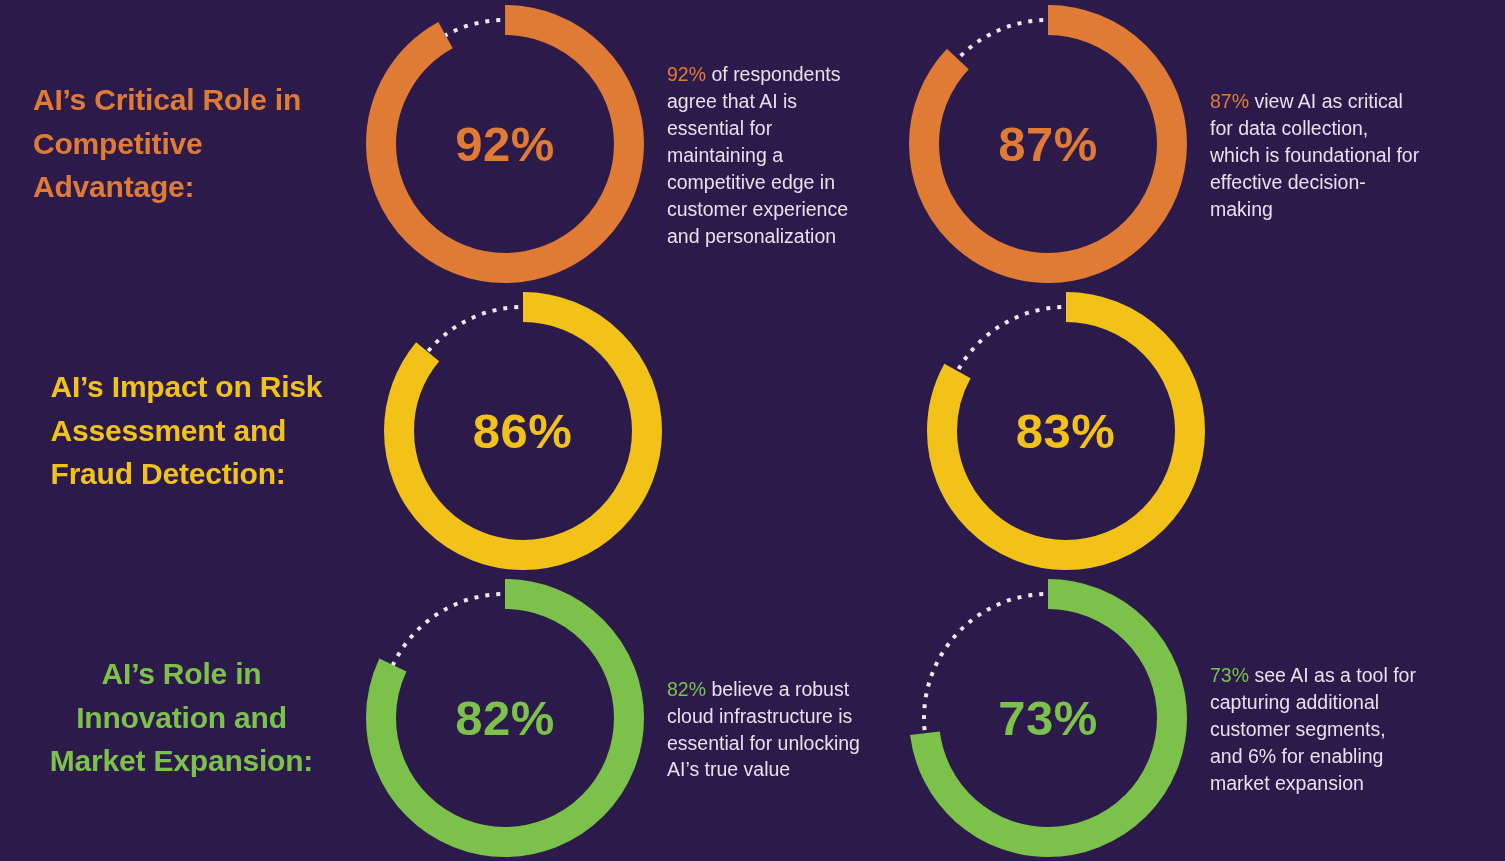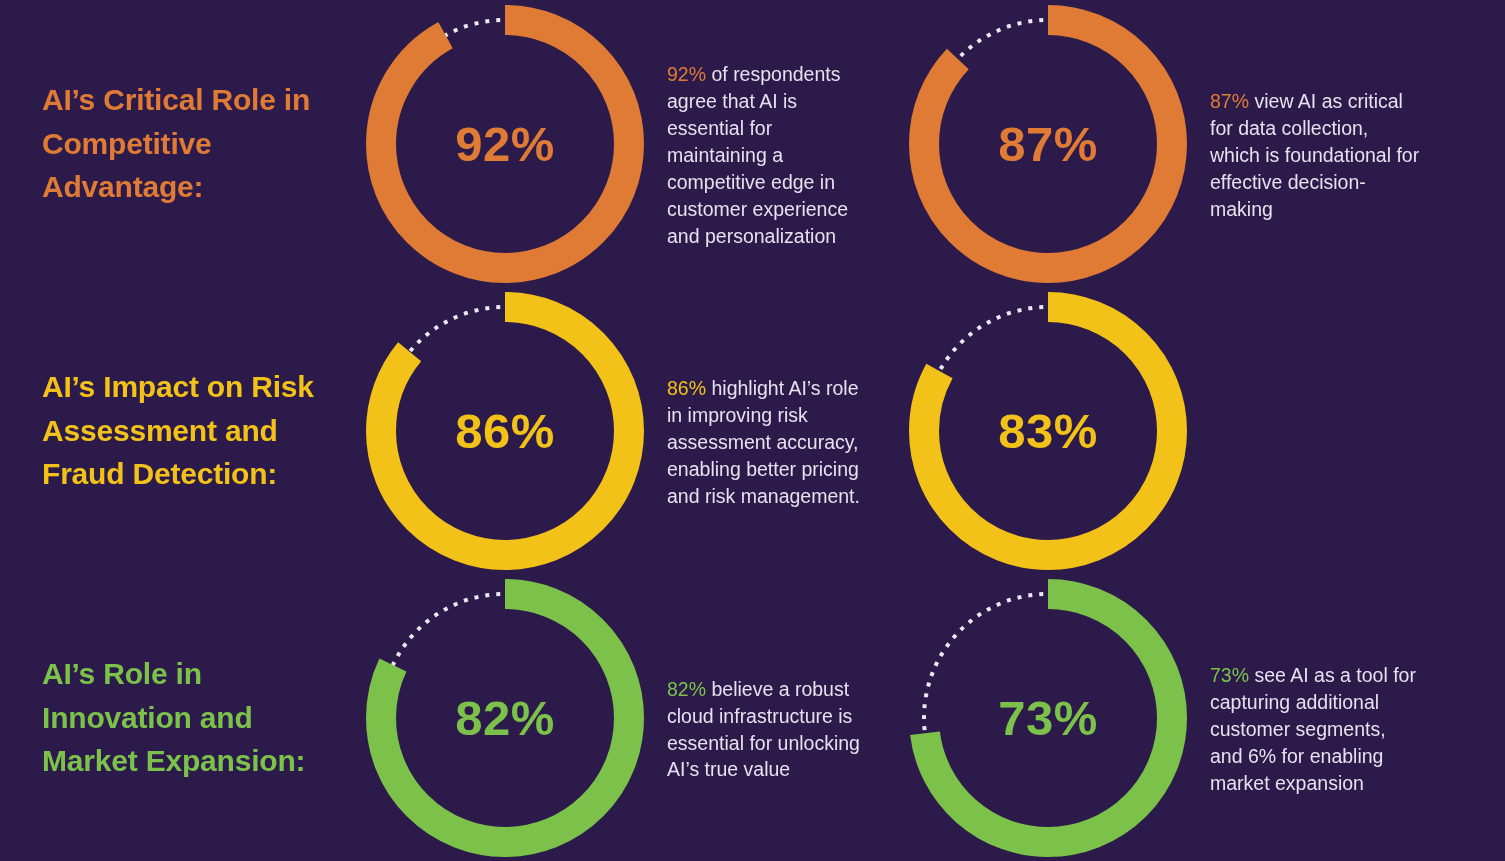--- a/index.html
+++ b/index.html
@@ -20,36 +20,36 @@
   }
   .row {
     position: absolute;
     left: 0;
     width: 1505px;
     height: 287px;
     display: flex;
     align-items: center;
   }
   .row-1 { top: 0; }
-  .row-2 { top: 287px; }
+  .row-2 { top: 287px; justify-content: center; }
   .row-3 { top: 574px; }
 
   .cat-title {
     width: 330px;
     flex: 0 0 330px;
-    padding-left: 42px;
+    padding-left: 33px;
     box-sizing: border-box;
     font-size: 30px;
     font-weight: bold;
     line-height: 1.45;
     letter-spacing: -0.2px;
   }
   .cat-title.orange { color: #E07B35; }
   .cat-title.yellow { color: #F2C218; }
-  .cat-title.green  { color: #7CC24A; }
+  .cat-title.green  { color: #7CC24A; text-align: center; }
 
   .metric {
     flex: 0 0 auto;
     display: flex;
     align-items: center;
   }
   .metric.m-1 { width: 560px; }
   .metric.m-2 { width: 580px; }
 
   .donut-wrap {
@@ -133,21 +133,20 @@
     <div class="cat-title yellow">AI’s Impact on Risk Assessment and Fraud Detection:</div>
 
     <div class="metric m-1">
       <div class="donut-wrap offset-1">
         <svg class="donut-svg" viewBox="0 0 280 280">
           <circle cx="140" cy="140" r="124" fill="none" stroke="#EDE9F4" stroke-width="4" stroke-dasharray="4 7" transform="rotate(-90 140 140)"></circle>
           <circle class="arc" cx="140" cy="140" r="124" fill="none" stroke="#F2C218" stroke-width="30" transform="rotate(-90 140 140)" stroke-dasharray="670.0388811576311 109.07609693263763"></circle>
         </svg>
         <div class="donut-value yellow">86%</div>
       </div>
-      <div class="desc"><span class="pct yellow">86%</span><span> highlight AI’s role in improving risk assessment accuracy, enabling better pricing and risk management.</span></div>
     </div>
 
     <div class="metric m-2">
       <div class="donut-wrap offset-2">
         <svg class="donut-svg" viewBox="0 0 280 280">
           <circle cx="140" cy="140" r="124" fill="none" stroke="#EDE9F4" stroke-width="4" stroke-dasharray="4 7" transform="rotate(-90 140 140)"></circle>
           <circle class="arc" cx="140" cy="140" r="124" fill="none" stroke="#F2C218" stroke-width="30" transform="rotate(-90 140 140)" stroke-dasharray="646.665431814923 132.4495462753457"></circle>
         </svg>
         <div class="donut-value yellow">83%</div>
       </div>

